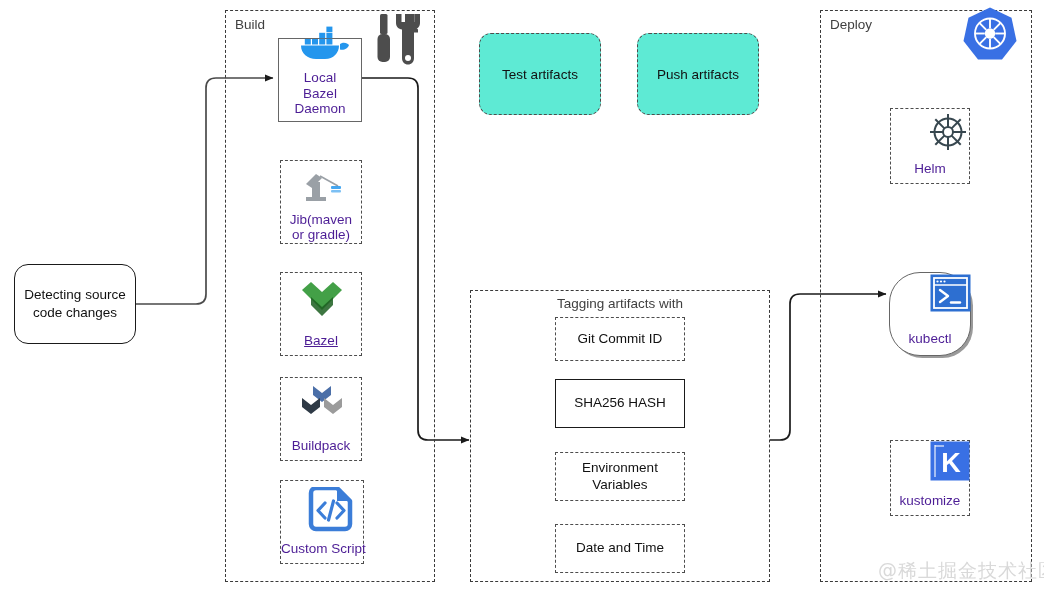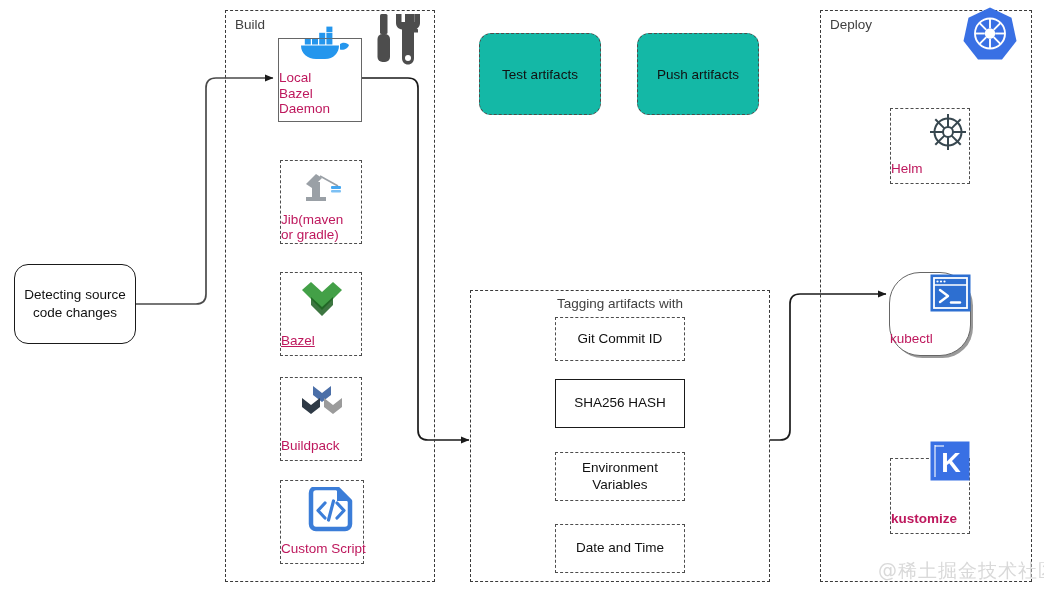--- a/index.html
+++ b/index.html
@@ -30,34 +30,34 @@
     background: #ffffff;
     display: flex;
     align-items: flex-end;
     justify-content: center;
   }
   .node.dashed { border: 1.6px dashed #4d4d4d; }
   .node.solid  { border: 1.5px solid #666666; }
   .node.shadow { box-shadow: 2.5px 2.5px 0 -0.5px #9a9a9a; border-radius: 31px; }
   .node-label {
     font-size: 13.5px;
-    color: #be185d;
-    text-align: left;
+    color: #4c1d95;
+    text-align: center;
     line-height: 1.16;
     white-space: nowrap;
     width: 100%;
   }
   .node-label.wrap { white-space: normal; }
 
   
   .pill {
     position: absolute;
     border: 1.6px dashed #4d4d4d;
     border-radius: 12px;
-    background: #14b8a6;
+    background: #5eead4;
     display: flex; align-items: center; justify-content: center;
     font-size: 13.5px; color: #111;
   }
   
   .startnode {
     position: absolute;
     border: 1.5px solid #1a1a1a;
     border-radius: 14px;
     background: #fff;
     display: flex; align-items: center; justify-content: center;
@@ -260,21 +260,21 @@
     <rect x="0.5" y="0.5" width="40" height="37" fill="#2D6FD1"></rect>
     <rect x="4" y="4" width="33" height="30" fill="none" stroke="#ffffff" stroke-width="1.8"></rect>
     <path d="M4,11 L37,11" stroke="#ffffff" stroke-width="1.6"></path>
     <circle cx="7.5" cy="7.5" r="1.1" fill="#ffffff"></circle>
     <circle cx="11" cy="7.5" r="1.1" fill="#ffffff"></circle>
     <circle cx="14.5" cy="7.5" r="1.1" fill="#ffffff"></circle>
     <path d="M10,16 L18,22 L10,28" fill="none" stroke="#ffffff" stroke-width="2.4" stroke-linecap="round" stroke-linejoin="round"></path>
     <path d="M21,28.5 L30,28.5" stroke="#ffffff" stroke-width="2.4" stroke-linecap="round"></path>
   </svg>
 
-  <div class="node dashed" style="left:890px; top:458px; width:80px; height:76px;font-weight:bold;">
+  <div class="node dashed" style="left:890px; top:440px; width:80px; height:76px;">
     <span class="node-label" style="margin-bottom:6px;">kustomize</span>
   </div>
   <svg class="icon" style="left:930px; top:441px; width:40px; height:40px;" viewBox="0 0 40 40">
     <rect x="0.5" y="0.5" width="39" height="39" fill="#3970E4"></rect>
     <path d="M5,4 L5,36" stroke="#ffffff" stroke-width="2" opacity="0.55" fill="none"></path>
     <path d="M5,5 L14,5" stroke="#ffffff" stroke-width="2" opacity="0.55" fill="none"></path>
     <text x="21" y="31" font-family="'Liberation Sans', sans-serif" font-size="27" font-weight="bold" fill="#ffffff" text-anchor="middle">K</text>
   </svg>
 
   <div class="watermark" style="left:878px; top:558px;">@稀土掘金技术社区</div>

